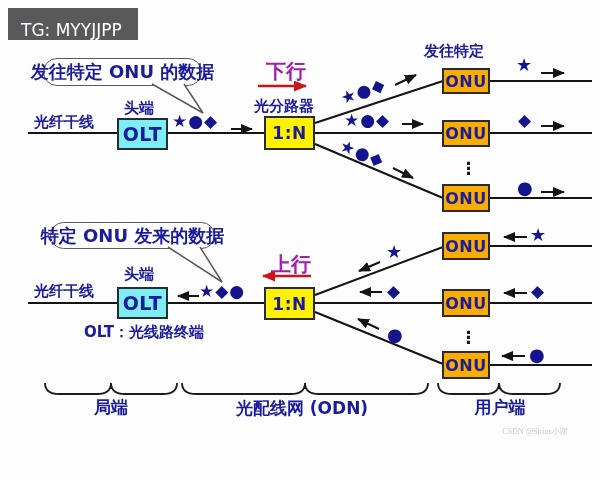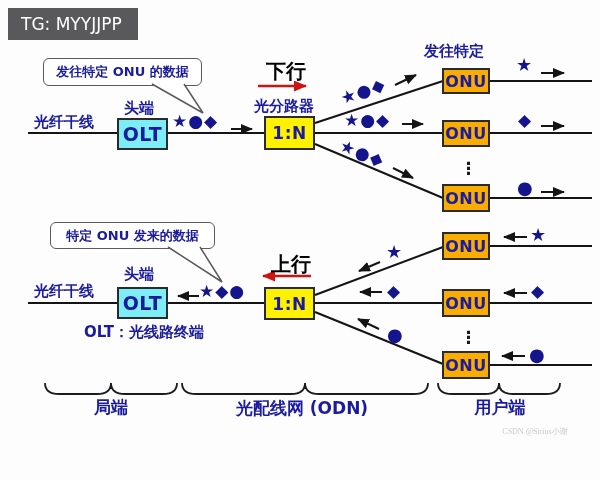--- a/index.html
+++ b/index.html
@@ -13,31 +13,31 @@
   .tails{z-index:3;}
   .node{
     position:absolute;display:flex;align-items:center;justify-content:center;
     border:2px solid #2b2b2b;font-weight:bold;color:#1b1b9e;z-index:2;
     letter-spacing:.5px;
   }
   .olt{background:#7deef5;font-size:19px;}
   .splitter{background:#fef102;font-size:17px;}
   .onu{background:#f9ad00;font-size:16px;justify-content:center;}
   .lbl{position:absolute;color:#1b1b9e;font-weight:bold;z-index:2;white-space:nowrap;}
-  .red{color:#000000;}
+  .red{color:#a21caf;}
   .sym{position:absolute;color:#14148c;z-index:2;line-height:1;white-space:nowrap;}
   .dots{position:absolute;color:#1a1a1a;z-index:2;line-height:1;font-weight:bold;}
   .bubble{
-    position:absolute;background:#ffffff;border:1.5px solid #5a5a5a;border-radius:6px;
+    position:absolute;background:#ffffff;border:1.5px solid #5a5a5a;border-radius:14px;
     display:flex;align-items:center;justify-content:center;color:#1b1b9e;
-    font-weight:bold;font-size:13px;z-index:2;white-space:nowrap;
+    font-weight:bold;font-size:18px;z-index:2;white-space:nowrap;
   }
   .tagbox{
     position:absolute;left:8px;top:8px;width:130px;height:32px;background:#59595b;
-    color:#ffffff;font-size:17px;display:flex;align-items:center;padding-left:13px;
+    color:#ffffff;font-size:17px;display:flex;align-items:flex-end;padding-left:13px;
     z-index:4;box-sizing:border-box;
   }
   .sitebox{
     position:absolute;left:471px;top:440px;width:129px;height:31px;background:#59595b;
     color:#f2f2f2;font-size:19px;display:flex;align-items:center;justify-content:center;
     z-index:4;
   }
   .watermark{
     position:absolute;left:478px;top:426px;width:114px;text-align:center;
     font-size:8px;color:#c9c9c9;z-index:4;font-family:Liberation Serif, serif;

